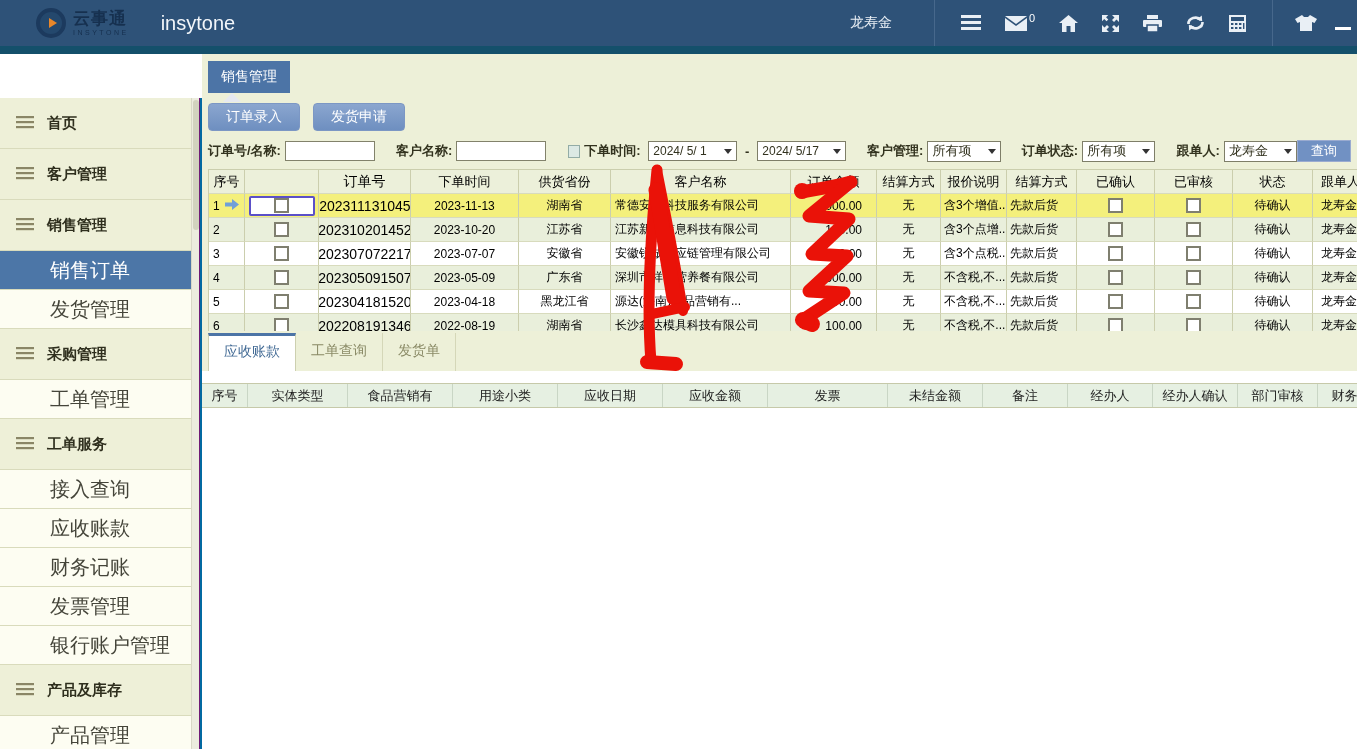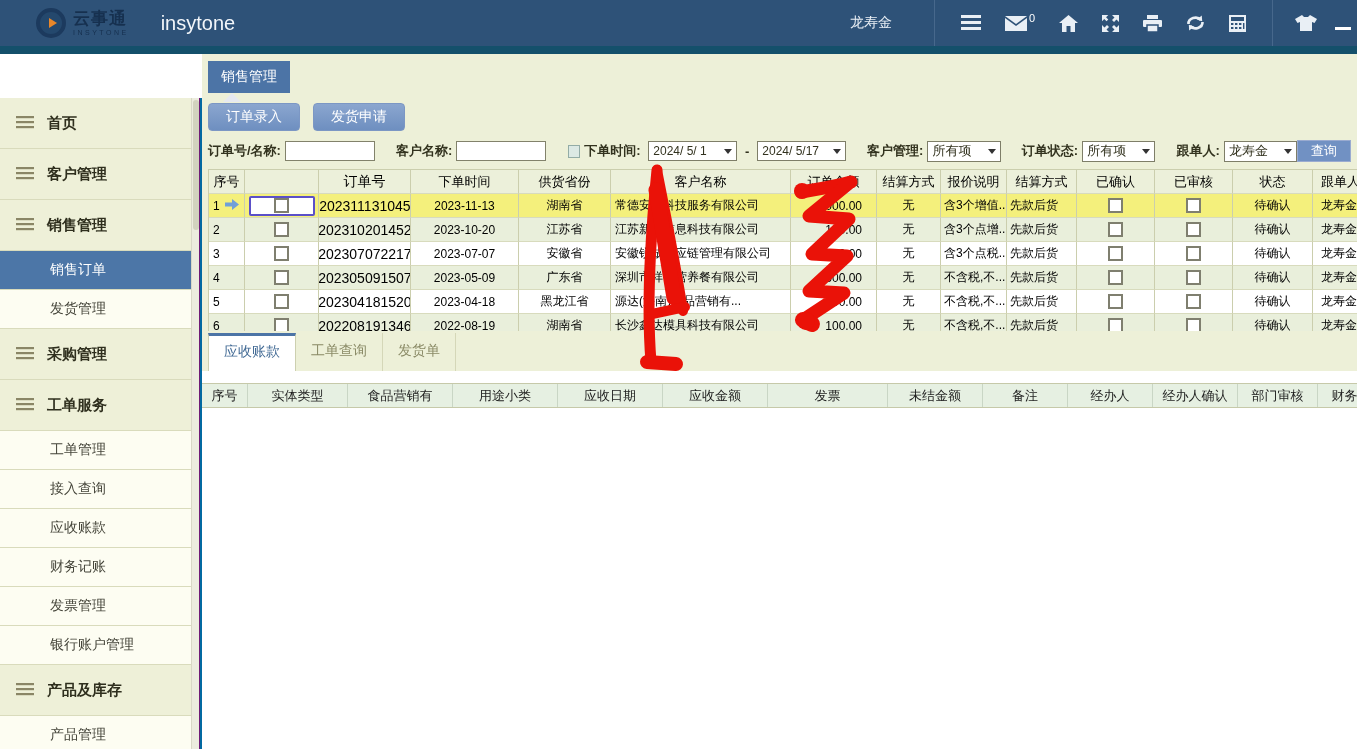--- a/index.html
+++ b/index.html
@@ -28,21 +28,21 @@
   
   .layout { display:flex; height:695px; }
 
   
   .sidebar { width:202px; background:#701a75; border-right:2px solid #0369a1; position:relative; flex:none;margin-top:44px; }
   .side-scroll { position:absolute; right:1px; top:0; width:8px; height:100%; background:#ECECDE; border-left:1px solid #D8D8C6; }
   .side-scroll .thumb { width:6px; height:130px; background:#D2D2BE; margin:2px auto 0; border-radius:3px; }
   .side-items { margin-right:9px; }
   .side-item { display:flex; align-items:center; border-bottom:1px solid #D9DBBC; cursor:pointer; }
   .side-item.group { height:51px; padding-left:16px; font-size:15px; font-weight:bold; color:#2F2F1E; background:#EEF0D8; }
-  .side-item.sub { height:39px; padding-left:50px; font-size:14px; color:#45453a; background:#FDFDF2; }
+  .side-item.sub { height:39px; padding-left:50px; font-size:20px; color:#45453a; background:#FDFDF2; }
   .side-item.sub.sel { background:#4C76A7; color:#fff; }
   .side-item .mi { display:none; margin-right:13px; }
   .side-item.group .mi { display:block; }
 
   
   .main { flex:1; background:#EDF0D8; position:relative; overflow:hidden; display:flex; flex-direction:column; }
 
   .tabstrip { padding:7px 0 0 6px; }
   .mtab { display:inline-block; background:#4C74A6; color:#fff; font-size:14px; padding:7px 13px 7px; cursor:pointer; }
   .tab-pointer { width:0; height:0; border-left:9px solid transparent; border-right:9px solid transparent; border-bottom:9px solid #E6E9F0; margin-left:15px; }
@@ -252,35 +252,35 @@
             <svg width="18" height="13" viewBox="0 0 18 13">
               <g fill="#8A8666">
                 <rect y="0" width="18" height="2.2"></rect>
                 <rect y="5" width="18" height="2.2"></rect>
                 <rect y="10" width="18" height="2.2"></rect>
               </g>
             </svg>
           </span>
           <span>采购管理</span>
         </div>
+        <div class="side-item sub">
+
+          <span>工单管理</span>
+        </div>
         <div class="side-item group">
           <span class="mi">
             <svg width="18" height="13" viewBox="0 0 18 13">
               <g fill="#8A8666">
                 <rect y="0" width="18" height="2.2"></rect>
                 <rect y="5" width="18" height="2.2"></rect>
                 <rect y="10" width="18" height="2.2"></rect>
               </g>
             </svg>
           </span>
           <span>工单服务</span>
-        </div>
-        <div class="side-item sub">
-
-          <span>工单管理</span>
         </div>
         <div class="side-item sub">
 
           <span>接入查询</span>
         </div>
         <div class="side-item sub">
 
           <span>应收账款</span>
         </div>
         <div class="side-item sub">

